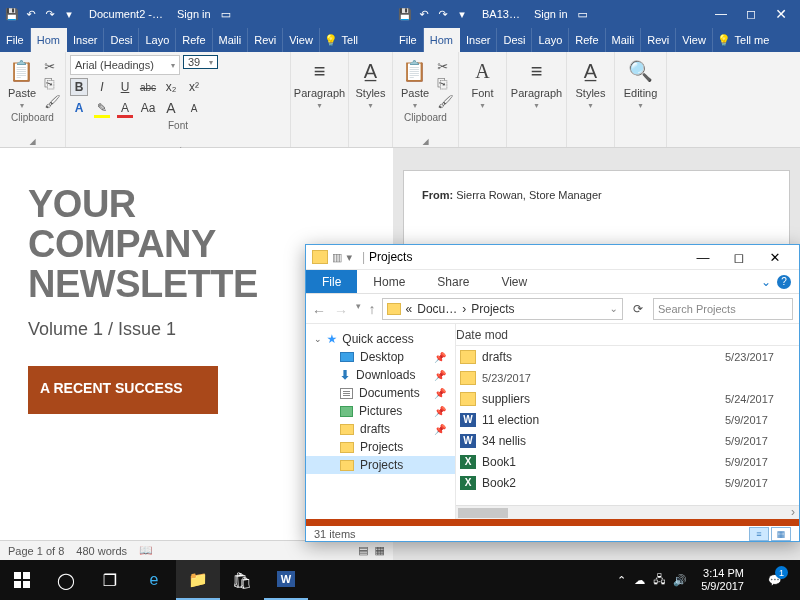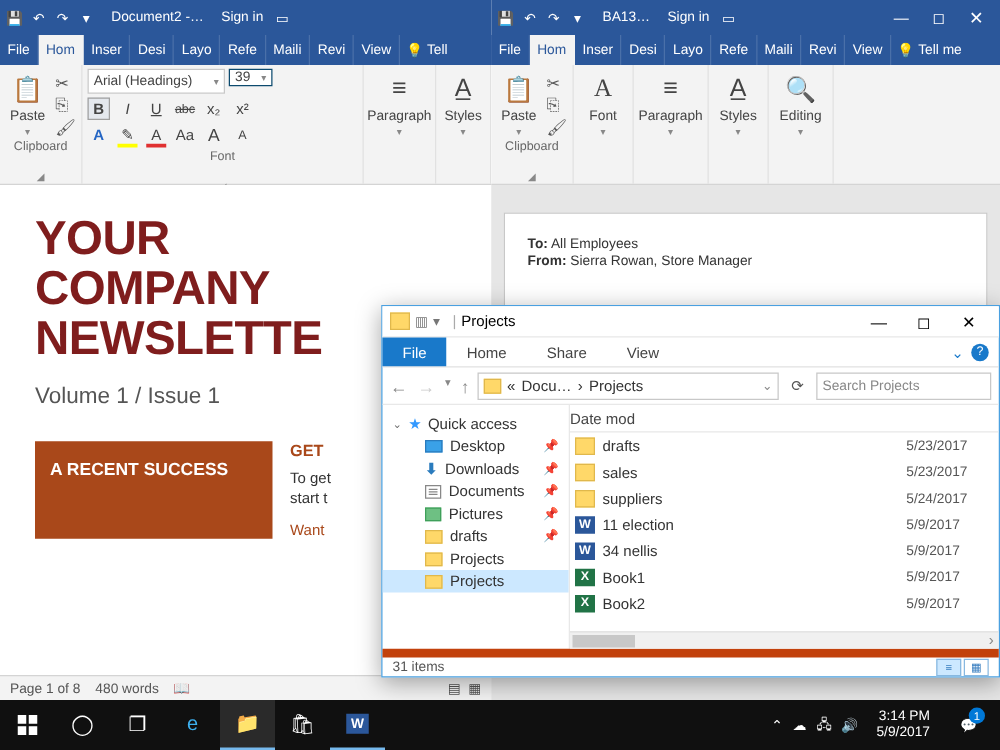--- a/index.html
+++ b/index.html
@@ -47,21 +47,21 @@
 .font-btns { display:flex; gap:5px; margin-bottom:3px;}
 .font-btns span { width:18px; height:18px; display:flex; align-items:center; justify-content:center; font-size:12px; color:#444;}
 .font-btns .bold { font-weight:bold; border:1px solid #a0a0a0; background:#e4e8ee;}
 .font-btns .color-bar { position:relative;}
 .font-btns .color-bar::after { content:""; position:absolute; bottom:-1px; left:1px; right:1px; height:3px; }
 .hl::after{ background:#ffff00;}
 .fc::after{ background:#e03030;}
 
 
 .doc-body { position:absolute; top:148px; bottom:20px; left:0; right:0; background:#fff; padding: 24px 20px 10px 28px; overflow:hidden;}
-.doc-body h1 { font-family: Arial, sans-serif; font-weight: 800; font-size: 38px; color:#7f1d1d; line-height:1.05; letter-spacing:-0.5px;}
+.doc-body h1 { font-family: Arial, sans-serif; font-weight: 800; font-size: 38px; color:#737373; line-height:1.05; letter-spacing:-0.5px;margin-top:13px;}
 .doc-body .issue { font-size:18px; color:#555; margin-top:14px;}
 .doc-body .lower { display:flex; gap:14px; margin-top:26px;}
 .sidebar-story { width:190px; background:#a9481a; color:#fff; padding:14px 12px 10px; font-size:12px;}
 .sidebar-story h3 { font-size:14px; font-weight:bold; margin-bottom:8px;}
 .article h4 { color:#a9481a; font-size:13px; font-weight:bold; margin-bottom:6px;}
 .article p { font-size:12px; color:#333; line-height:1.4;}
 .article .want { color:#a9481a; font-size:12px; margin-top:10px;}
 
 
 .memo-body { position:absolute; top:148px; bottom:0; left:0; right:0; background:#e6e6e6; padding:22px 0 0 0;}
@@ -236,25 +236,20 @@
       <div class="grp-label">&nbsp;</div>
     </div>
   </div>
   <div class="doc-body">
     <h1>YOUR<br>COMPANY<br>NEWSLETTE</h1>
     <div class="issue">Volume 1 / Issue 1</div>
     <div class="lower">
       <div class="sidebar-story">
         <h3>A RECENT SUCCESS</h3>
       </div>
-      <div class="article">
-        <h4>GET</h4>
-        <p>To get<br>start t</p>
-        <div class="want">Want</div>
-      </div>
     </div>
   </div>
   <div class="statusbar">
     <span>Page 1 of 8</span>
     <span>480 words</span>
     <span>📖</span>
     <div class="viewbtns">
       <span>▤</span>
       <span>▦</span>
     </div>
@@ -341,21 +336,20 @@
       <div class="ribbon-big">
           <div class="icon">🔍</div>
           <div class="lbl">Editing</div>
           <div class="tiny-arrow">▾</div>
         </div>
       <div class="grp-label">&nbsp;</div>
     </div>
   </div>
   <div class="memo-body">
     <div class="memo-page">
-      <p><strong>To:</strong> <span>All Employees</span></p>
       <p><strong>From:</strong> <span>Sierra Rowan, Store Manager</span></p>
     </div>
   </div>
 </div>
 
 <div class="explorer">
   <div class="exp-title">
     <div class="foldicon"></div>
     <div class="qat">
         <span>▥</span>
@@ -447,21 +441,20 @@
         <div class="c-date">Date mod</div>
       </div>
       <div class="exp-rows" id="file-rows">
           <div class="exp-row">
             <div class="ico fold"></div>
             <div class="nm">drafts</div>
             <div class="dt">5/23/2017</div>
           </div>
           <div class="exp-row">
             <div class="ico fold"></div>
-            <div class="nm">sales</div>
             <div class="dt">5/23/2017</div>
           </div>
           <div class="exp-row">
             <div class="ico fold"></div>
             <div class="nm">suppliers</div>
             <div class="dt">5/24/2017</div>
           </div>
           <div class="exp-row">
             <div class="ico wrd">W</div>
             <div class="nm">11 election</div>

